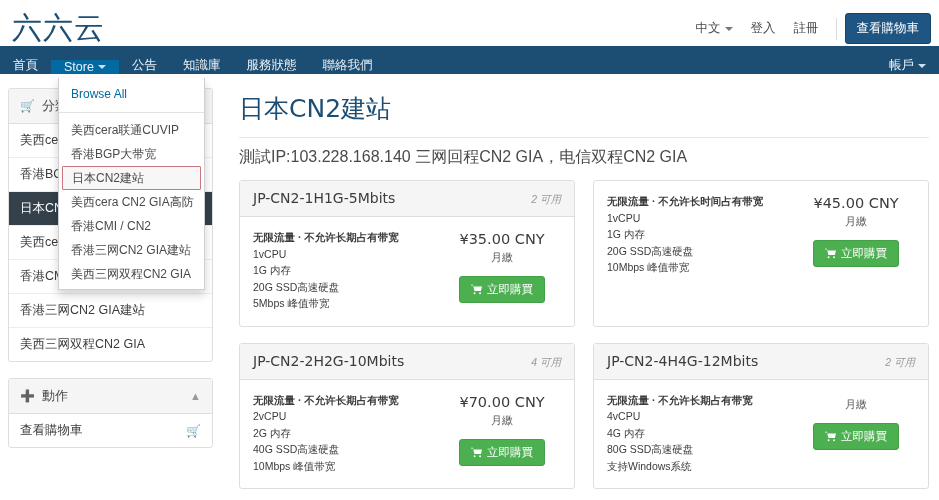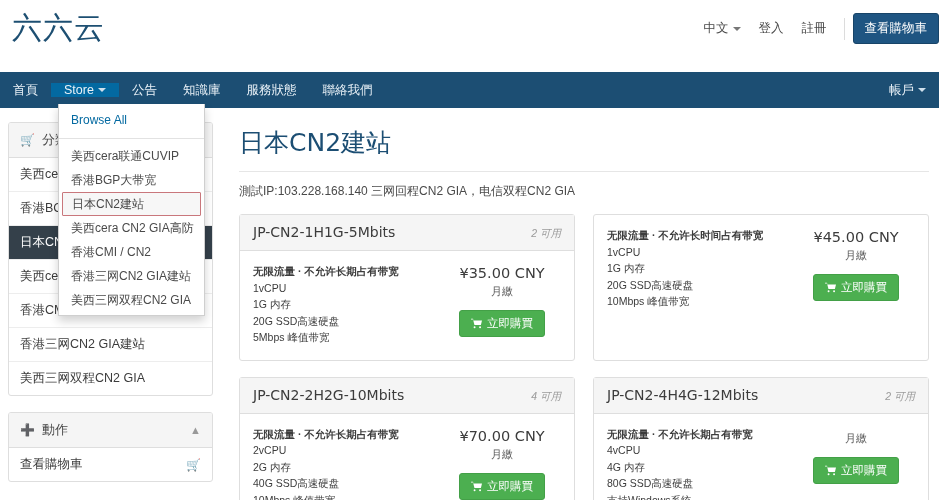--- a/index.html
+++ b/index.html
@@ -7,37 +7,37 @@
     margin: 0; padding: 0;
     width: 939px; height: 500px;
     overflow: hidden;
     background: #ffffff;
     font-family: "Liberation Sans", "DejaVu Sans", sans-serif;
     color: #333;
   }
   
   .topbar {
     position: relative;
-    height: 72px;
+    height: 46px;
     background: #ffffff;
     border-bottom: 0;
   }
   .logo {
     position: absolute;
     left: 12px; top: 8px;
     font-size: 30px;
     letter-spacing: 1px;
     color: #1d4f72;
     font-family: "DejaVu Sans", sans-serif;
     font-weight: 400;
     line-height: 40px;
   }
   .top-right {
     position: absolute;
-    right: 0; top: 13px;
+    right: 8px; top: 13px;
     display: flex;
     align-items: center;
     gap: 0;
     font-size: 12.5px;
   }
   .top-link {
     color: #4a4a4a;
     text-decoration: none;
     padding: 4px 9px;
     white-space: nowrap;
@@ -63,24 +63,24 @@
     font-size: 12.5px;
     padding: 6px 11px;
     border-radius: 3px;
     cursor: pointer;
     white-space: nowrap;
     font-family: inherit;
   }
   
   .navbar {
     position: relative;
-    height: 36px;
+    height: 28px;
     background: #1c4e73;
     display: flex;
-    align-items: center;
+    align-items: flex-end;
     z-index: 50;
   }
   .nav-item {
     display: flex;
     align-items: center;
     padding: 0 13px;
     color: #eaf2f8;
     font-size: 12.5px;
     text-decoration: none;
     white-space: nowrap;
@@ -195,21 +195,21 @@
   .page-title {
     font-size: 25px;
     color: #1c4e73;
     font-weight: 400;
     margin: 4px 0 0 0;
     padding-bottom: 12px;
     border-bottom: 1px solid #e6e6e6;
     font-family: "DejaVu Sans", sans-serif;
   }
   .page-desc {
-    font-size: 12px;
+    font-size: 16px;
     color: #4a4a4a;
     margin: 11px 0 15px 0;
     line-height: 16px;
   }
   .cards {
     display: grid;
     grid-template-columns: 1fr 1fr;
     gap: 16px 18px;
   }
   .card {

